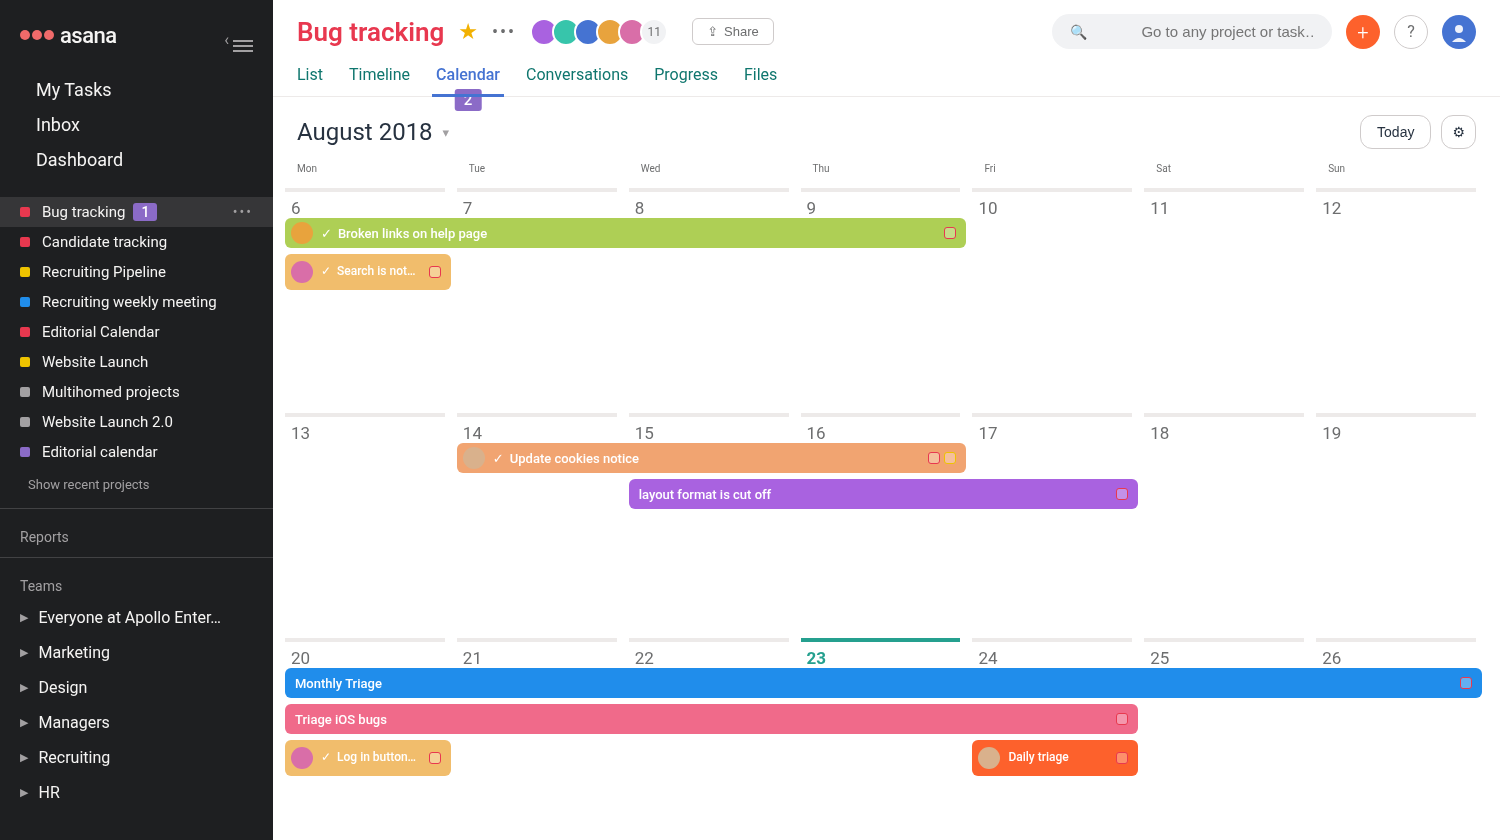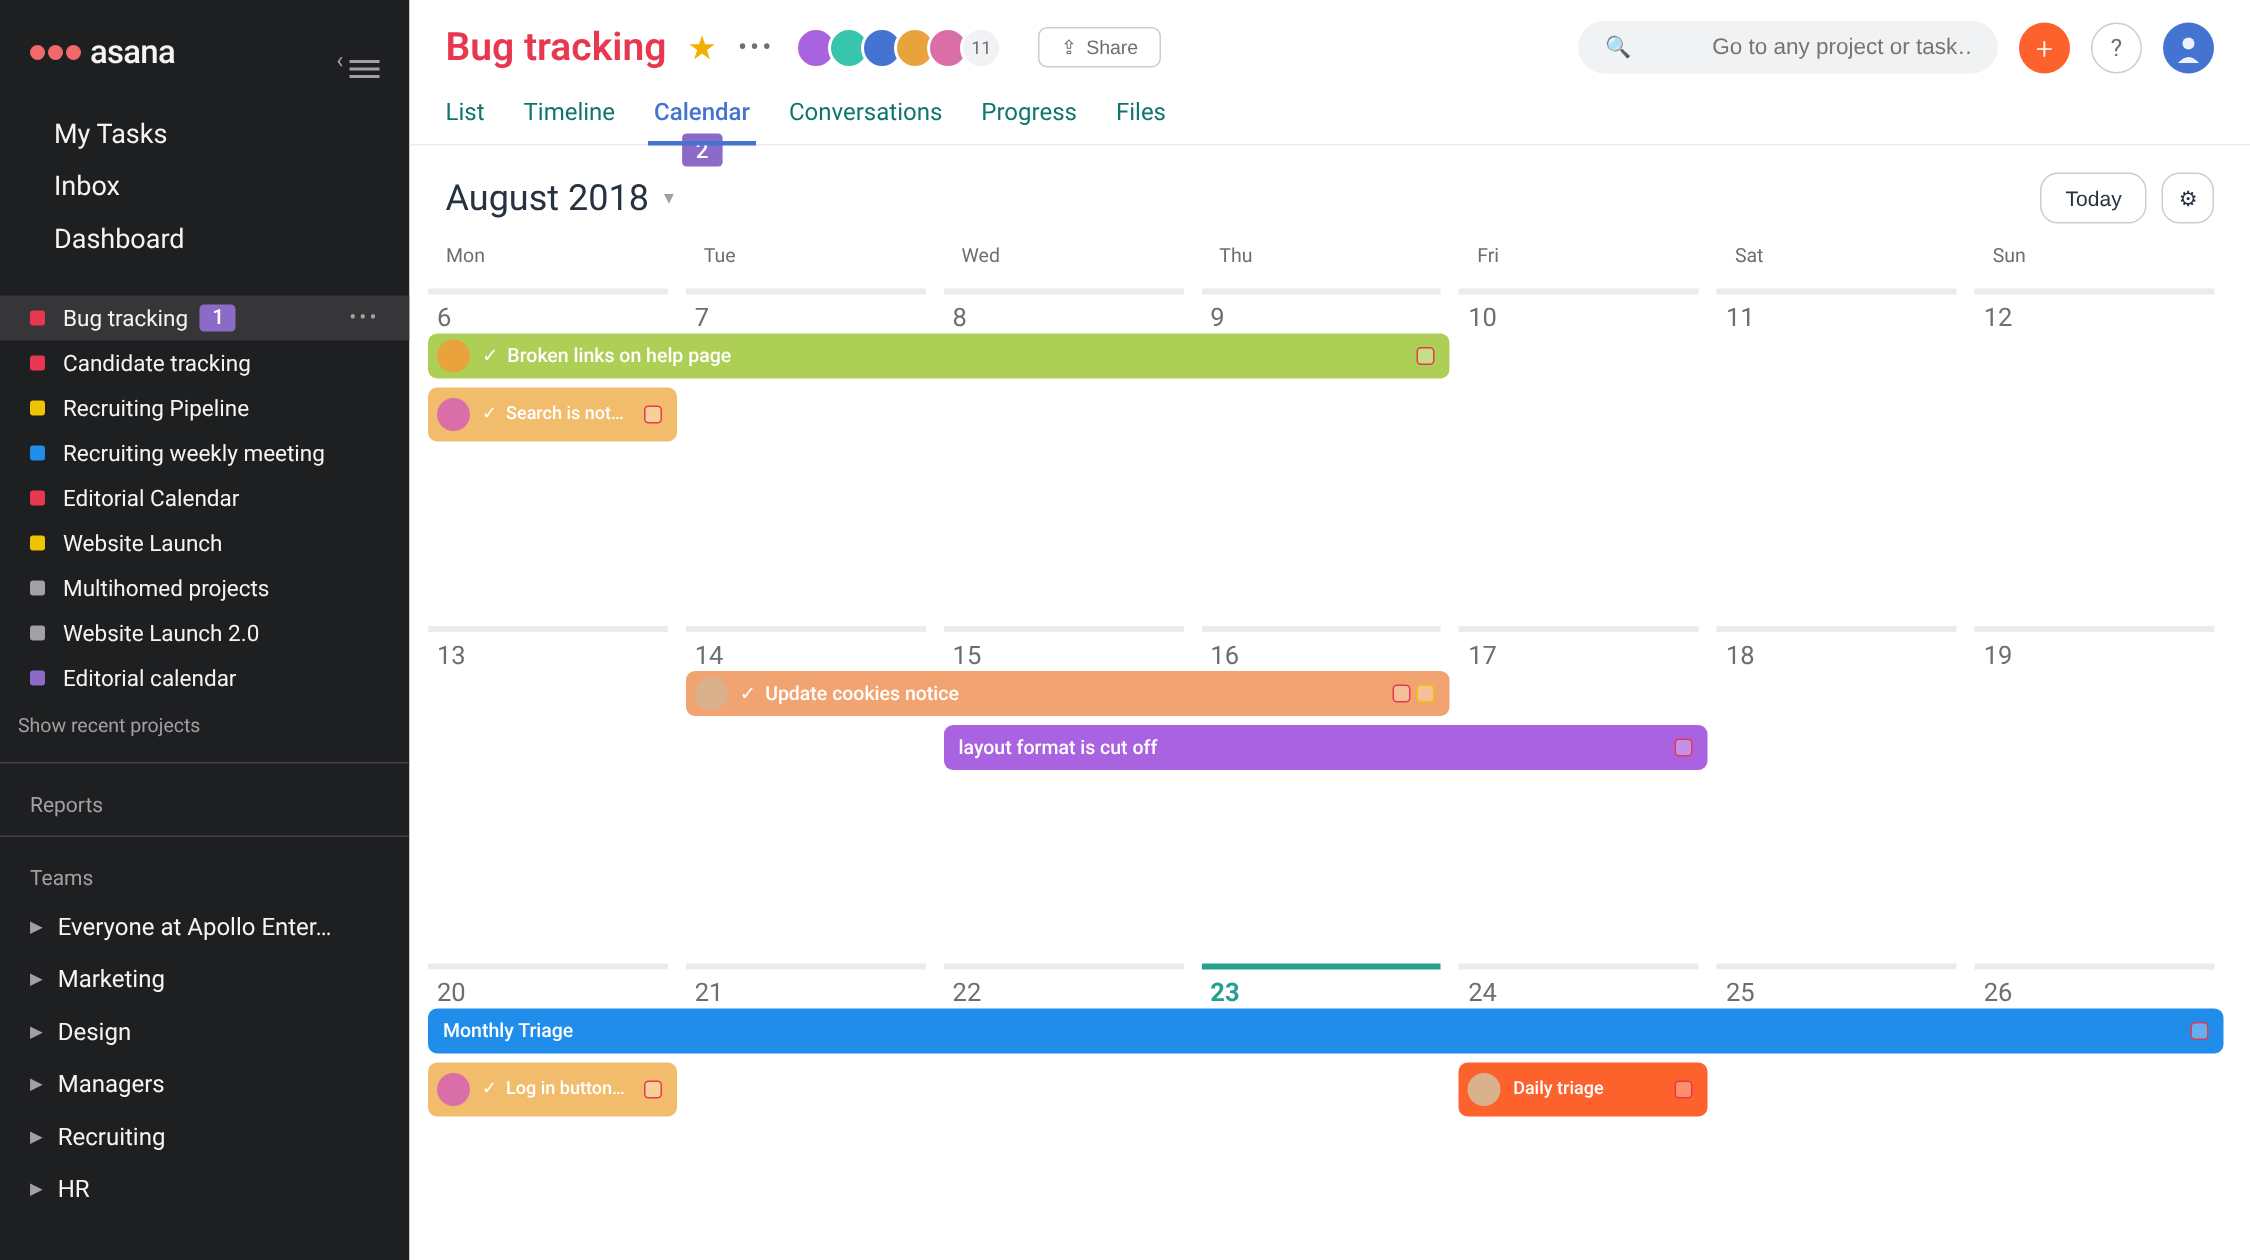--- a/index.html
+++ b/index.html
@@ -17,21 +17,21 @@
 .hamburger div { width: 20px; height: 2px; background: #a2a0a2; }
 .hamburger::before { content: "‹"; color: #a2a0a2; position: relative; left: -24px; top: 12px; font-size: 16px; }
 .sidebar-nav { padding: 8px 16px; }
 .sidebar-nav-item { padding: 7px 20px; font-size: 18px; cursor: pointer; color: #f5f4f3; }
 .sidebar-section { padding-top: 12px; }
 .project-item { display: flex; align-items: center; padding: 6px 20px 6px 20px; cursor: pointer; color: #f5f4f3; font-size: 15px; position: relative; }
 .project-item.active { background: #363638; }
 .project-dot { width: 10px; height: 10px; border-radius: 2px; margin-right: 12px; flex-shrink: 0; }
 .project-more { margin-left: auto; color: #a2a0a2; letter-spacing: 2px; font-size: 14px; }
 .badge-num { background: #8b6bc7; color: #fff; border-radius: 3px; padding: 1px 8px; margin-left: 8px; font-size: 14px; font-weight: 500; }
-.sidebar-subtle { padding: 10px 12px; color: #a2a0a2; font-size: 13px; cursor: pointer; }
+.sidebar-subtle { padding: 10px 28px; color: #a2a0a2; font-size: 13px; cursor: pointer; }
 .sidebar-divider { height: 1px; background: #424244; margin: 6px 0; }
 .sidebar-heading { padding: 14px 20px 6px 20px; color: #a2a0a2; font-size: 14px; }
 .team-item { display: flex; align-items: center; padding: 8px 20px; color: #f5f4f3; font-size: 16px; cursor: pointer; }
 .team-item .caret { margin-right: 10px; color: #a2a0a2; font-size: 11px; }
 
 
 .main { flex: 1; display: flex; flex-direction: column; background: #fff; overflow: hidden; }
 .topbar { display: flex; align-items: center; padding: 14px 24px 0 24px; gap: 14px; }
 .project-title { font-size: 26px; font-weight: 600; color: #e8384f; }
 .star-icon { color: #f2b102; font-size: 22px; cursor: pointer; }
@@ -56,21 +56,21 @@
 
 .cal-header { display: flex; align-items: center; padding: 18px 24px 10px 24px; }
 .month-title { font-size: 24px; font-weight: 400; color: #273240; }
 .month-caret { color: #a2a0a2; margin-left: 10px; font-size: 13px; }
 .cal-header-right { margin-left: auto; display: flex; gap: 10px; }
 .today-btn, .filter-btn { border: 1px solid #cfcbcb; border-radius: 12px; padding: 8px 16px; font-size: 14px; color: #273240; background: #fff; cursor: pointer; text-align: center; }
 .filter-btn { padding: 8px 10px; }
 
 .cal-grid { flex: 1; overflow-y: auto; padding: 0 12px 0 0; }
 .weekdays { display: grid; grid-template-columns: repeat(7, 1fr); padding: 0 0 0 12px; }
-.weekday { font-size: 13px; color: #6d6e6f; padding: 4px 12px 8px 12px; }
+.weekday { font-size: 10px; color: #6d6e6f; padding: 4px 12px 8px 12px; }
 .week { display: grid; grid-template-columns: repeat(7, 1fr); min-height: 225px; padding-left: 12px; position: relative; }
 .day { padding: 6px 6px 6px 0; position: relative; }
 .day-topbar { height: 4px; background: #edeae9; margin: 0 6px 6px 0; }
 .day-topbar.today { background: #25a08f; }
 .day-num { font-size: 17px; color: #6d6e6f; padding-left: 6px; }
 .day-num.today { color: #25a08f; font-weight: 700; }
 
 .events { position: absolute; left: 12px; right: 0; top: 36px; }
 .event-row { display: grid; grid-template-columns: repeat(7, 1fr); margin-bottom: 6px; height: 30px; }
 .event { border-radius: 6px; display: flex; align-items: center; padding: 0 10px; color: #fff; font-size: 13px; font-weight: 500; cursor: pointer; margin-right: 6px; overflow: hidden; white-space: nowrap; }
@@ -372,20 +372,26 @@
               <div class="day-topbar"></div>
               <div class="day-num">26</div>
             </div>
             <div class="events">
               <div class="event-row">
                 <div class="event" style="background: rgb(32, 141, 235); grid-column: 1 / span 7;">
                   <span class="ev-text">Monthly Triage</span>
                   <span class="ev-dot" style="border-color: rgb(232, 56, 79); margin-left: auto;"></span>
                 </div>
               </div>
+              <div class="event-row">
+                <div class="event" style="background: rgb(240, 106, 138); grid-column: 1 / span 5;">
+                  <span class="ev-text">Triage iOS bugs</span>
+                  <span class="ev-dot" style="border-color: rgb(232, 56, 79); margin-left: auto;"></span>
+                </div>
+              </div>
               <div class="event-row tall">
                 <div class="event two-line" style="background: rgb(241, 189, 108); grid-column: 1 / span 1;">
                   <span class="ev-avatar" style="background: rgb(217, 110, 168);"></span>
                   <span class="check">✓</span>
                   <span class="ev-text">Log in button…</span>
                   <span class="ev-dot" style="border-color: rgb(232, 56, 79); margin-left: auto;"></span>
                 </div>
                 <div class="event two-line" style="background: rgb(253, 97, 44); grid-column: 5 / span 1;">
                   <span class="ev-avatar" style="background: rgb(217, 177, 140);"></span>
                   <span class="ev-text">Daily triage</span>

